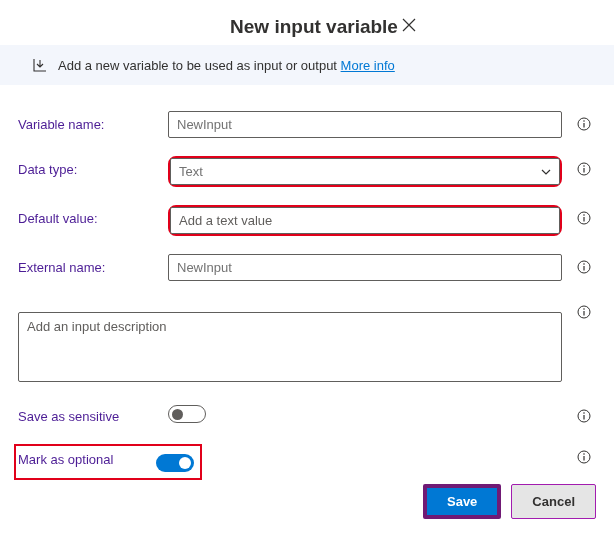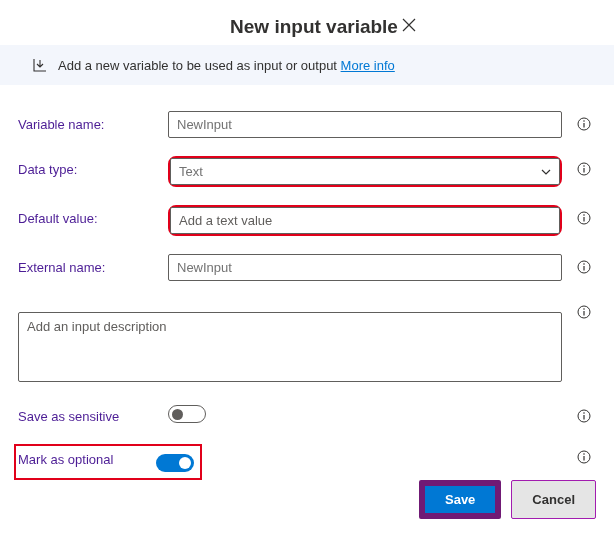--- a/index.html
+++ b/index.html
@@ -125,21 +125,21 @@
       gap: 10px;
     }
     .btn {
       padding: 6px 20px;
       font-size: 13px;
       font-weight: 600;
       border-radius: 2px;
       cursor: pointer;
       font-family: inherit;
     }
-    .btn-primary { background: #0078d4; color: #fff; border: 6px solid #701a75; }
+    .btn-primary { background: #0078d4; color: #fff; border: 4px solid #701a75; }
     .btn-secondary { background: #e5e5e5; color: #323130; border: 1px solid #a21caf; }
     ::placeholder { color: #605e5c; }
   </style>
 </head>
 <body>
 
 <div class="header">
   <h1>New input variable</h1>
   <div class="close-btn">
     <svg width="14" height="14" viewBox="0 0 14 14">

